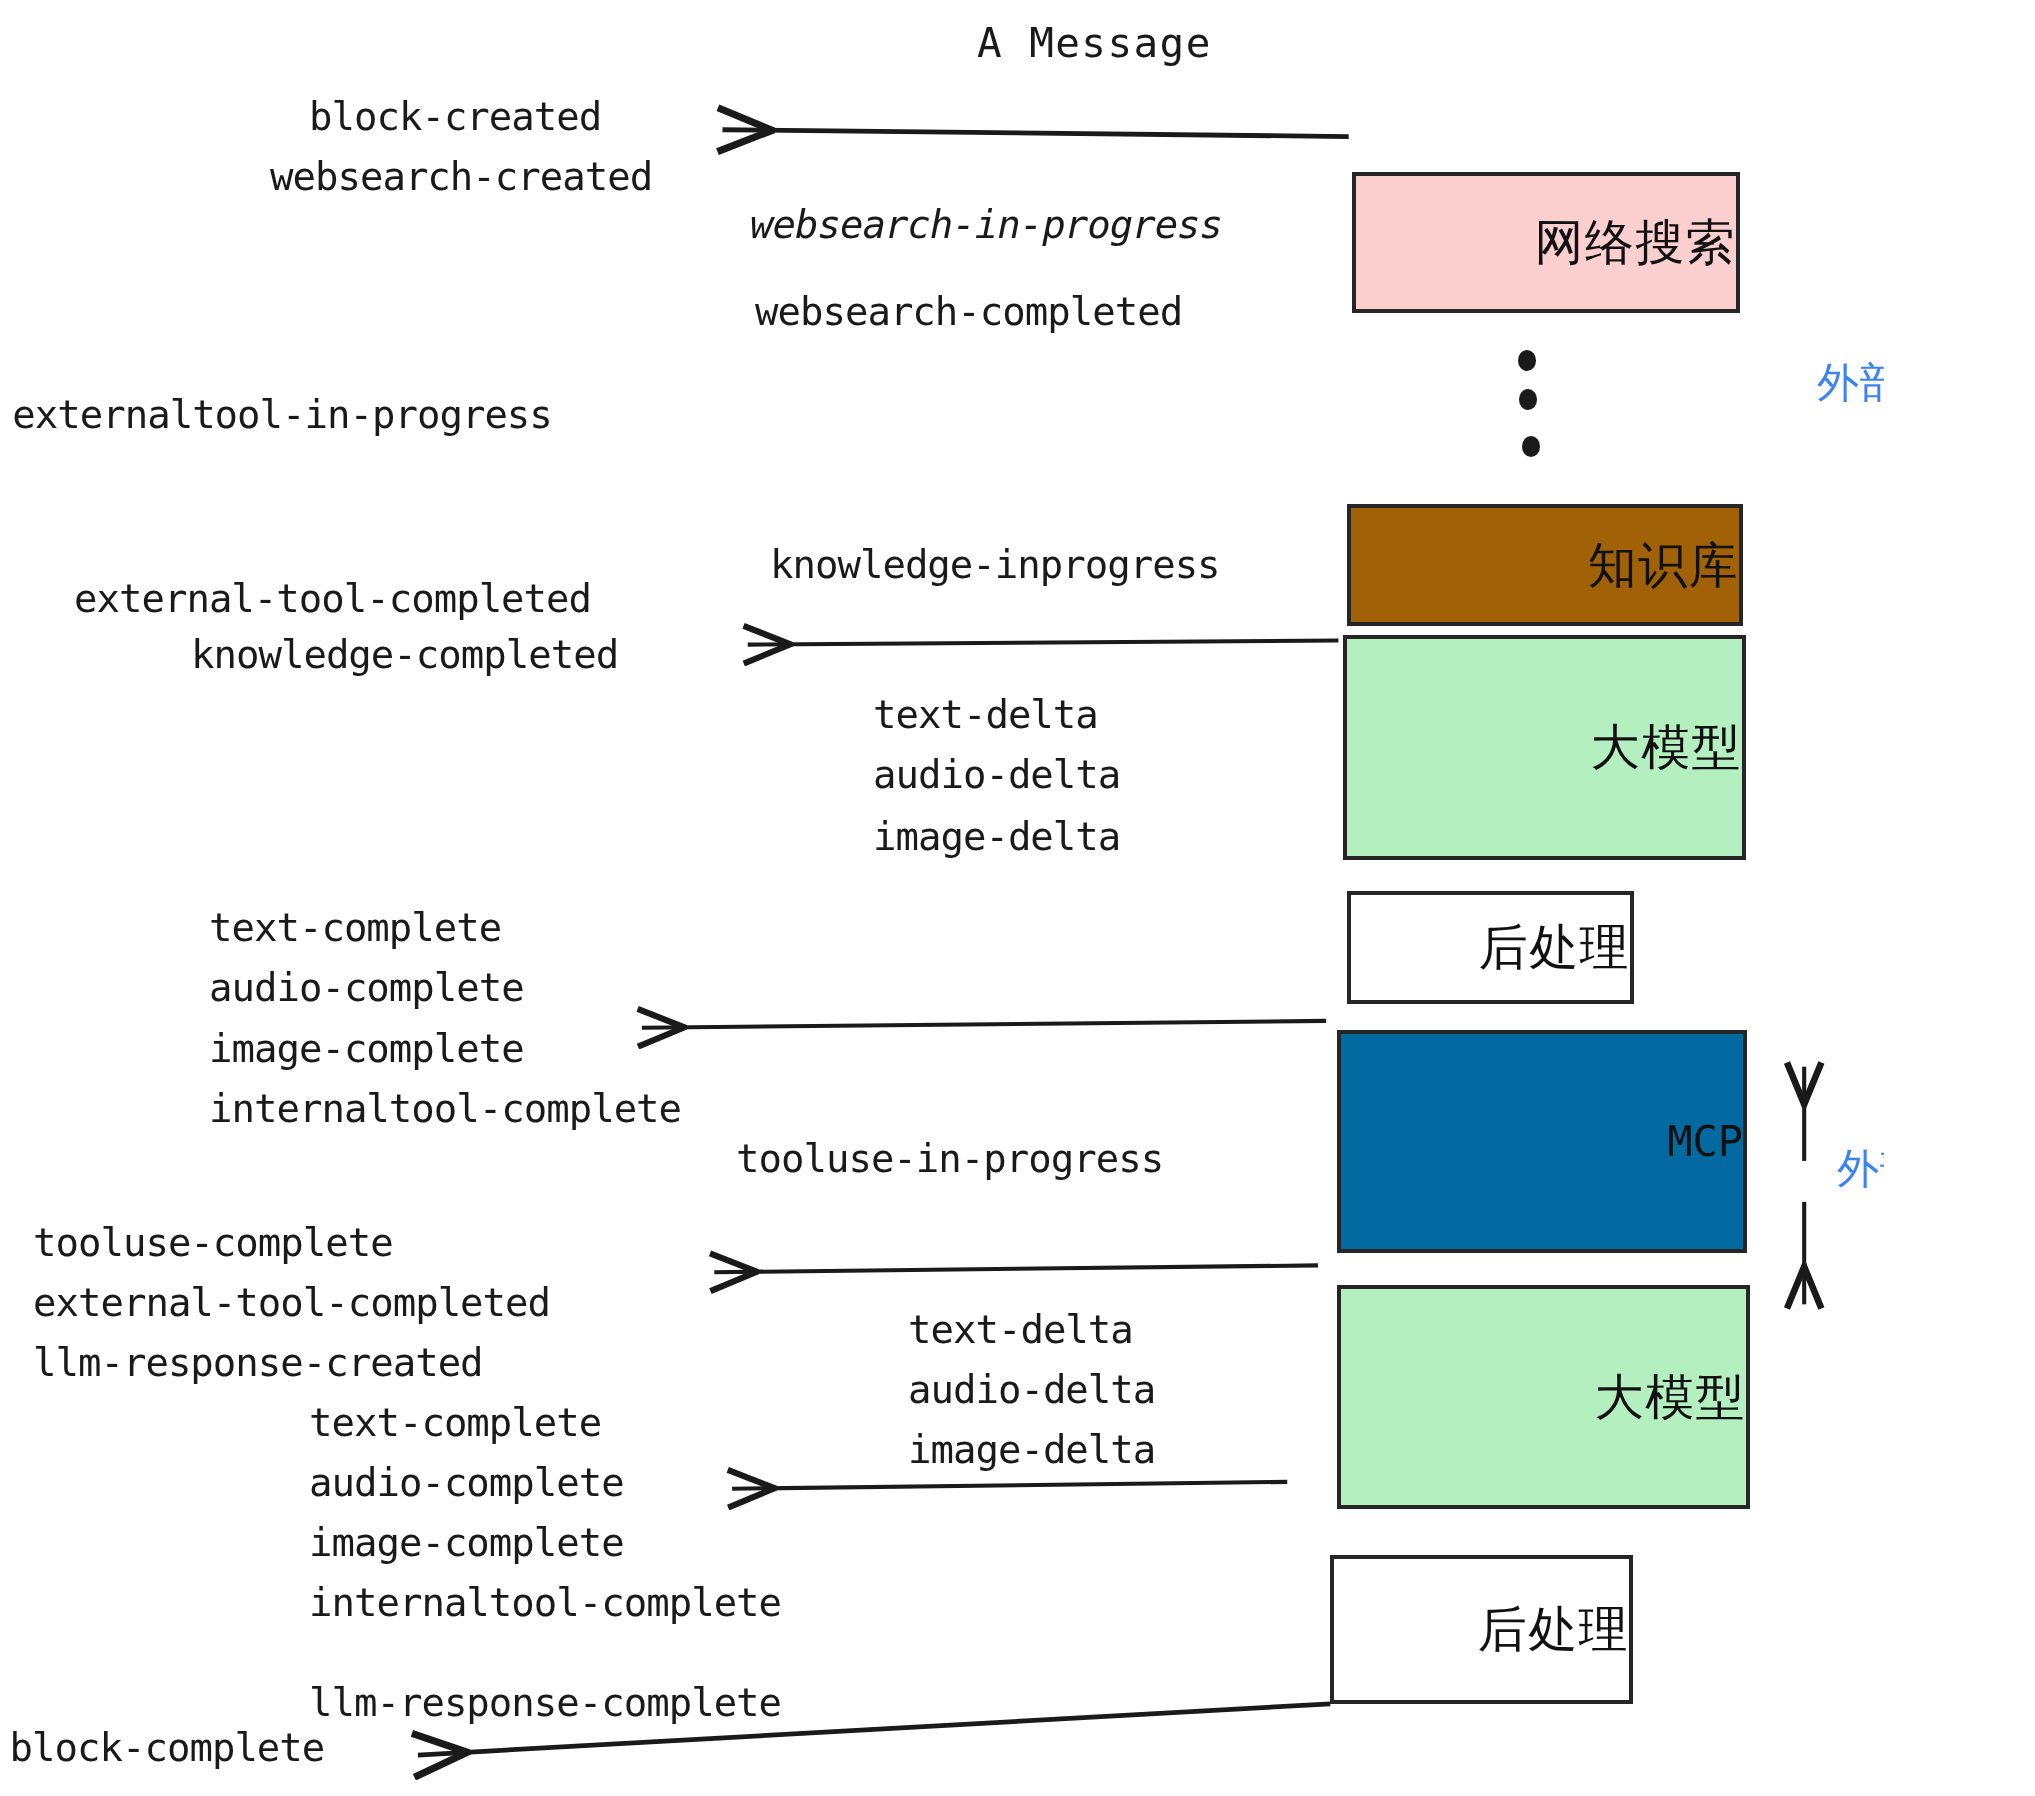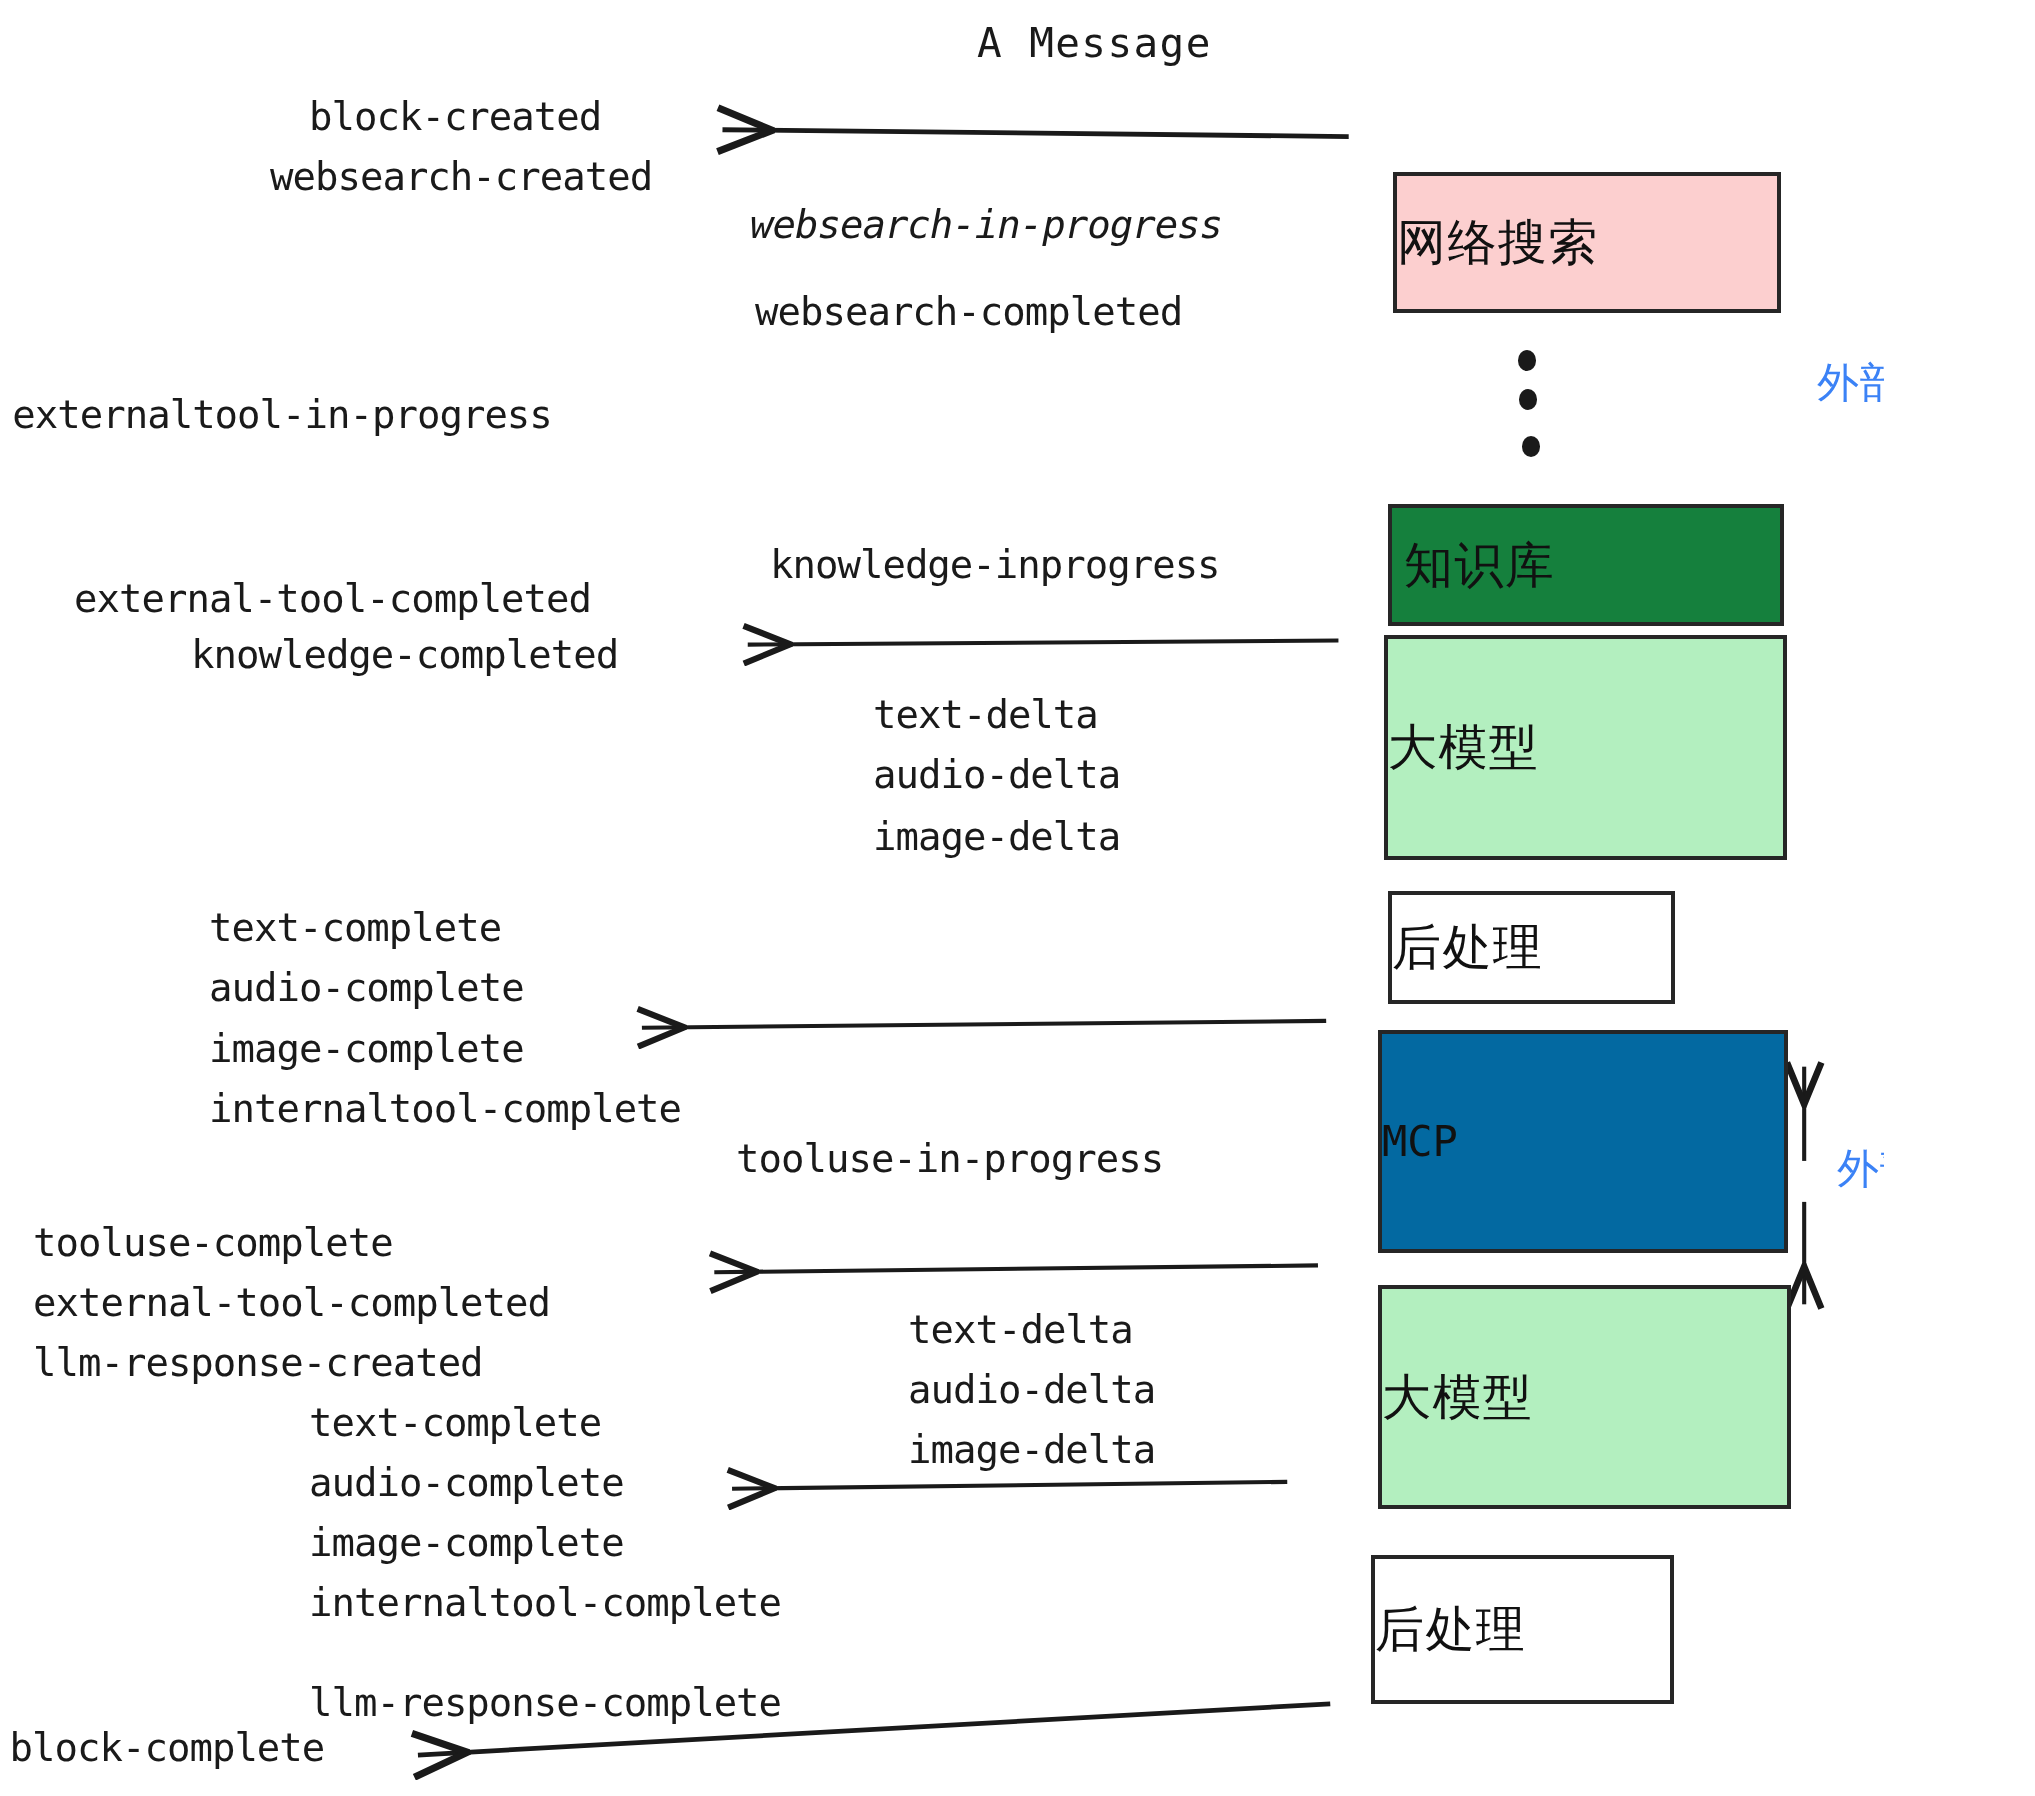--- a/index.html
+++ b/index.html
@@ -32,23 +32,22 @@
     font-family: "DejaVu Sans Mono", "Liberation Mono", monospace;
     font-size: 41px;
     letter-spacing: 1.4px;
   }
   .node {
     position: absolute;
     box-sizing: border-box;
     border: 4.8px solid #262626;
     display: flex;
     align-items: center;
-    justify-content: flex-start;
+    justify-content: flex-end;
     color: #111111;
-    margin-left: 41px;
   }
   .node span {
     font-family: "DejaVu Sans", "Liberation Sans", sans-serif;
     font-size: 49px;
     letter-spacing: 1.4px;
     line-height: 1;
   }
   .node.mcp span {
     font-family: "DejaVu Sans Mono", "Liberation Mono", monospace;
     font-size: 42px;
@@ -111,21 +110,21 @@
     <line x1="2642" y1="1700" x2="2642" y2="1562" stroke="#1a1a1a" stroke-width="6" marker-end="url(#ahup)"></line>
     <line x1="2642" y1="1760" x2="2642" y2="1910" stroke="#1a1a1a" stroke-width="6" marker-end="url(#ahup)"></line>
   </svg>
 
   <div class="title" style="left:977px; top:19px;">A Message</div>
 
   <div class="node" style="left:1352px; top:172px; width:388px; height:141px; background:#fccfcf;">
     <span>网络搜索</span>
   </div>
 
-  <div class="node" style="left:1347px; top:504px; width:396px; height:122px; background:#15803d;padding-left:12px;">
+  <div class="node" style="left:1347px; top:504px; width:396px; height:122px; background:#a16207;padding-left:12px;">
     <span>知识库</span>
   </div>
 
   <div class="node" style="left:1343px; top:635px; width:403px; height:225px; background:#b3efbf;">
     <span>大模型</span>
   </div>
 
   <div class="node" style="left:1347px; top:891px; width:287px; height:113px; background:#ffffff;">
     <span>后处理</span>
   </div>

